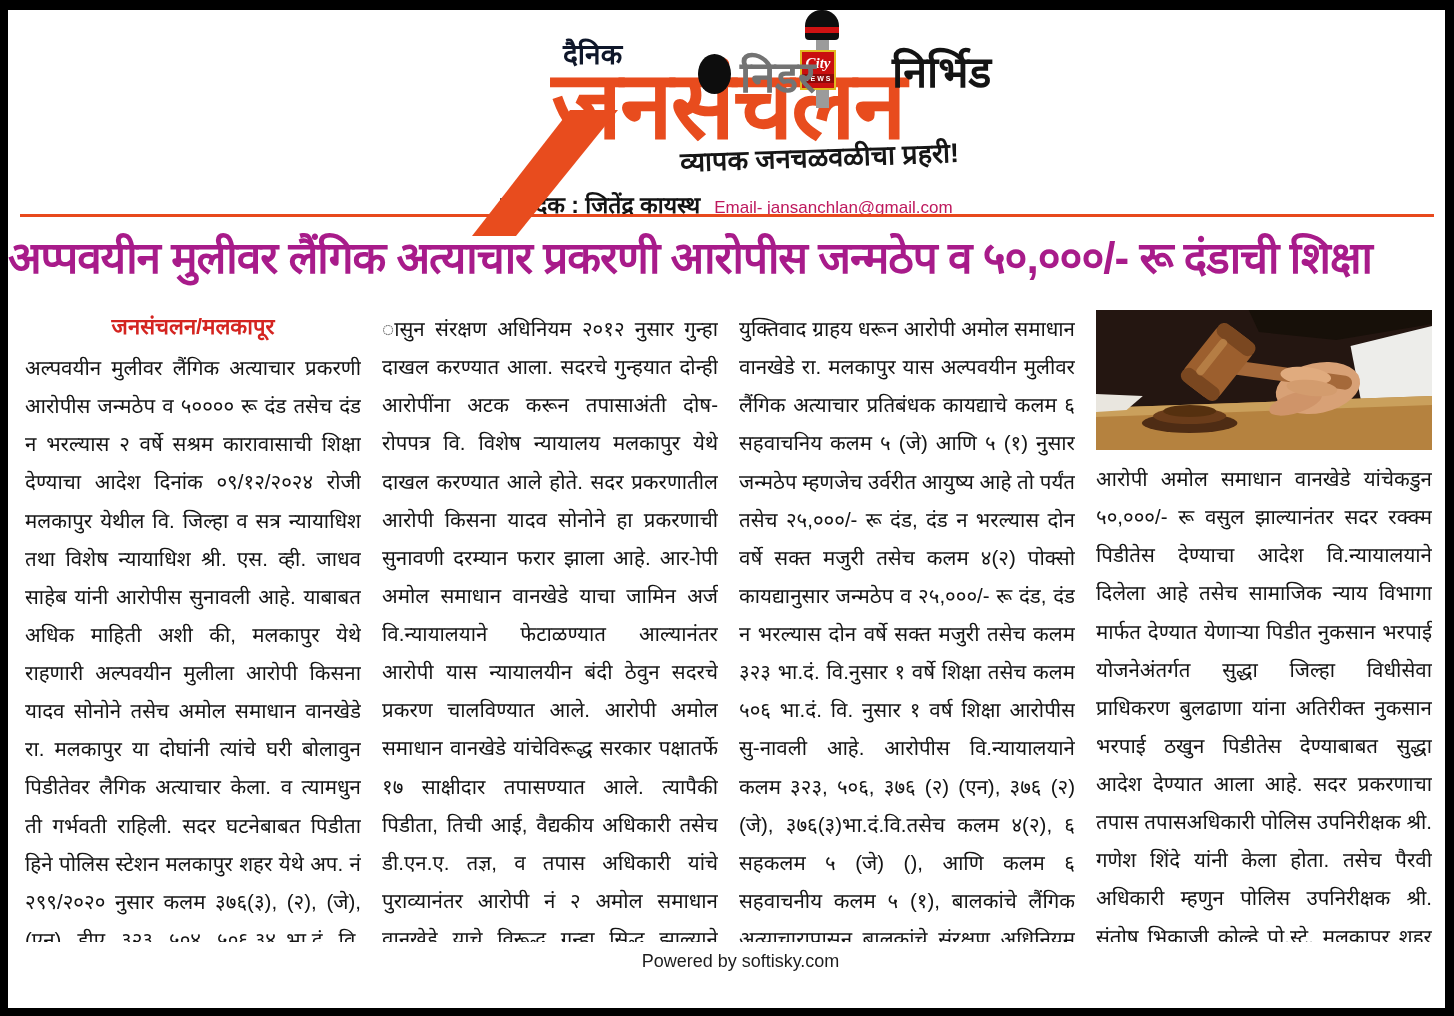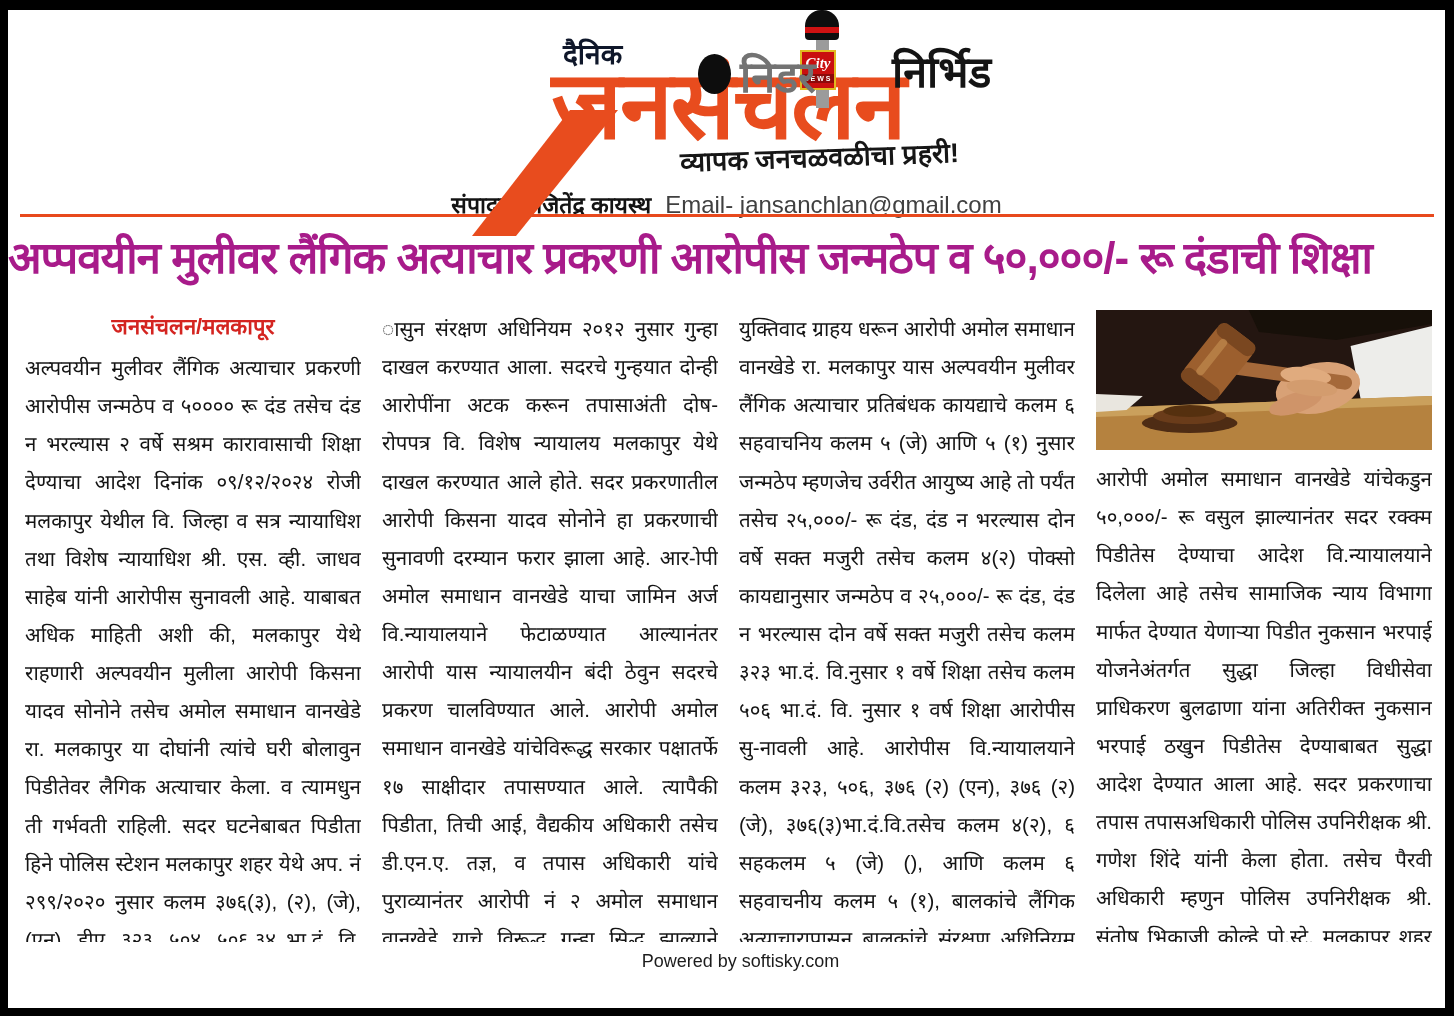--- a/index.html
+++ b/index.html
@@ -35,21 +35,21 @@
     border:2px solid #e0ba20;box-sizing:border-box;text-align:center;color:#fff;margin-top:8px;
   }
   .city-word{display:block;font-family:"Liberation Serif","DejaVu Serif",serif;font-style:italic;font-weight:bold;font-size:15px;line-height:22px;}
   .city-news{display:block;font-size:7px;font-weight:bold;letter-spacing:2px;line-height:9px;background:#8c0a0a;}
   .tagline{
     position:absolute;left:672px;top:128px;width:270px;text-align:center;
     font-size:27px;font-weight:bold;color:#161616;transform:rotate(-2deg);white-space:nowrap;
   }
   .editor-row{position:absolute;left:0;right:0;top:178px;text-align:center;white-space:nowrap;}
   .editor-label{font-size:23px;font-weight:bold;color:#131313;margin-right:14px;}
-  .email-label{font-size:24px;color:#404040;}
+  .email-label{font-size:17px;color:#be185d;}
 
   .masthead-rule{position:absolute;left:20px;right:20px;top:214px;height:3px;background:#E8491D;z-index:1;}
 
   .headline{
     position:absolute;left:8px;right:9px;top:224px;text-align:left;
     font-size:44px;font-weight:bold;color:#A81B8A;line-height:1.55;letter-spacing:-1px;
     z-index:2;white-space:nowrap;
   }
 
   

